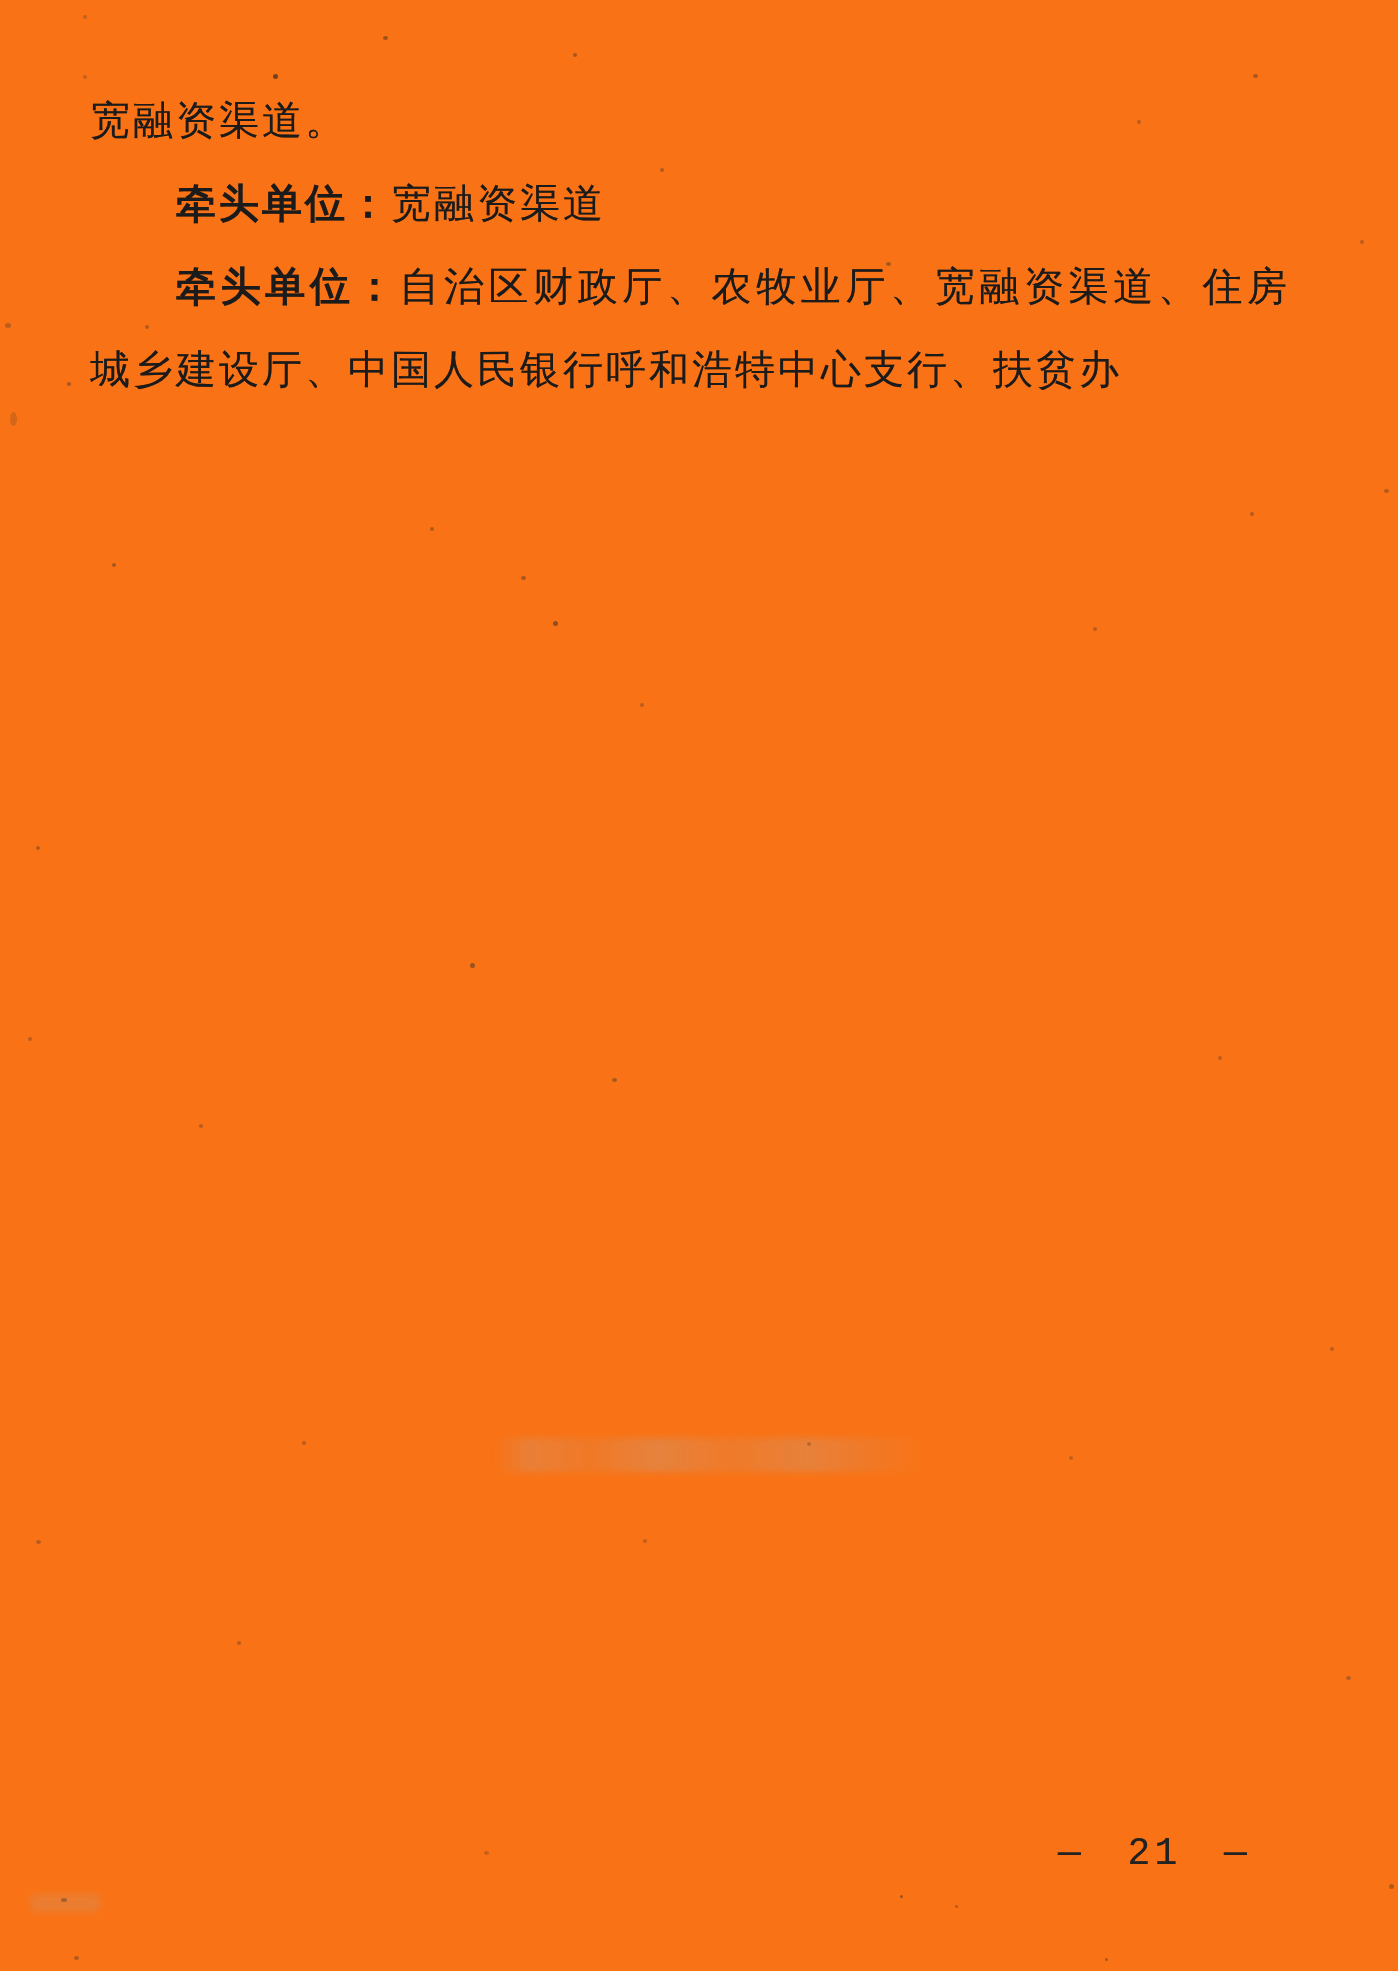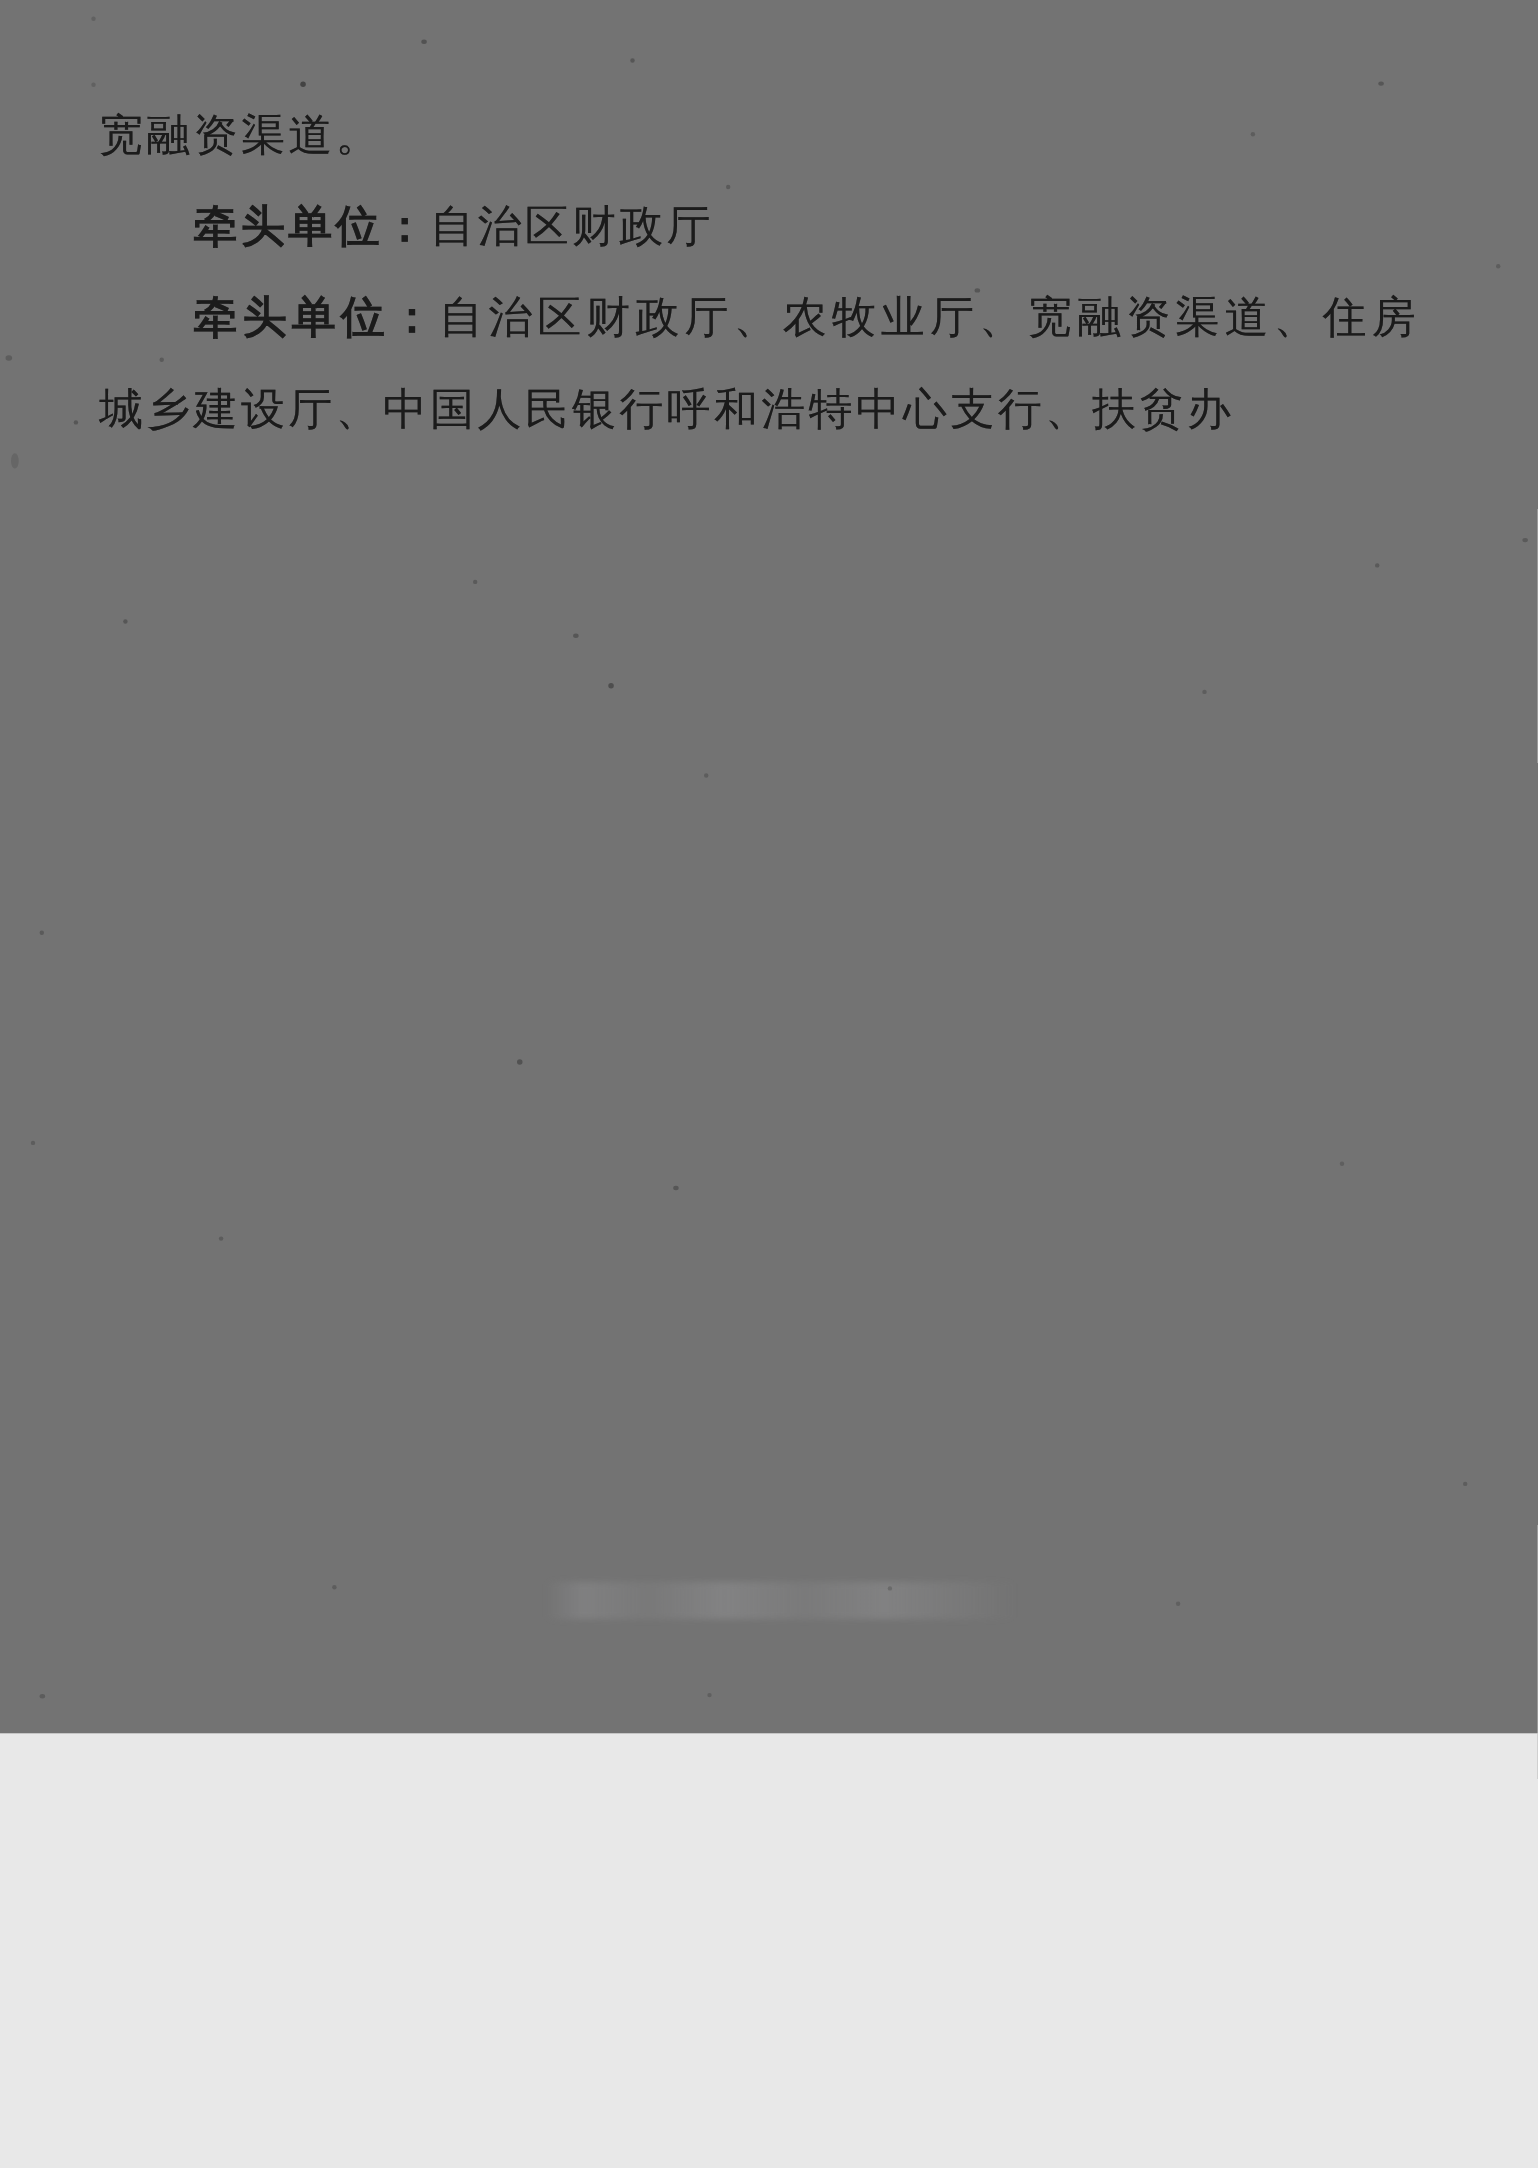--- a/index.html
+++ b/index.html
@@ -3,24 +3,24 @@
 <meta charset="utf-8">
 <style>
   html, body {
     margin: 0;
     padding: 0;
     background: #e8e8e8;
   }
   .page {
     position: relative;
     width: 1398px;
-    height: 1576px;
-    background: #737373;
+    height: 1971px;
+    background: #f97316;
     overflow: hidden;
-    font-family: Liberation Sans, sans-serif;
+    font-family: Liberation Mono, monospace;
     color: #1b1b1b;
   }
   
   .doc-body {
     position: absolute;
     left: 90px;
     top: 82px;
     width: 1200px;
     font-size: 40px;
     line-height: 83px;
@@ -94,21 +94,21 @@
 </style>
 </head>
 <body>
 
 <div class="page">
 
   <div class="doc-body">
 
     <p><span class="seg-body">宽融资渠道。</span></p>
 
-    <p class="indented"><span class="seg-label">牵头单位：</span><span class="seg-body">自治区财政厅</span></p>
+    <p class="indented"><span class="seg-label">牵头单位：</span><span class="seg-body">宽融资渠道</span></p>
 
     <p class="indented"><span class="seg-label">牵头单位：</span><span class="seg-body">自治区财政厅、农牧业厅、宽融资渠道、住房城乡建设厅、中国人民银行呼和浩特中心支行、扶贫办</span></p>
 
 
   </div>
 
   <div class="bleed-smudge"></div>
   <div class="bleed-smudge-2"></div>
 
   <div class="page-number">— 21 —</div>

